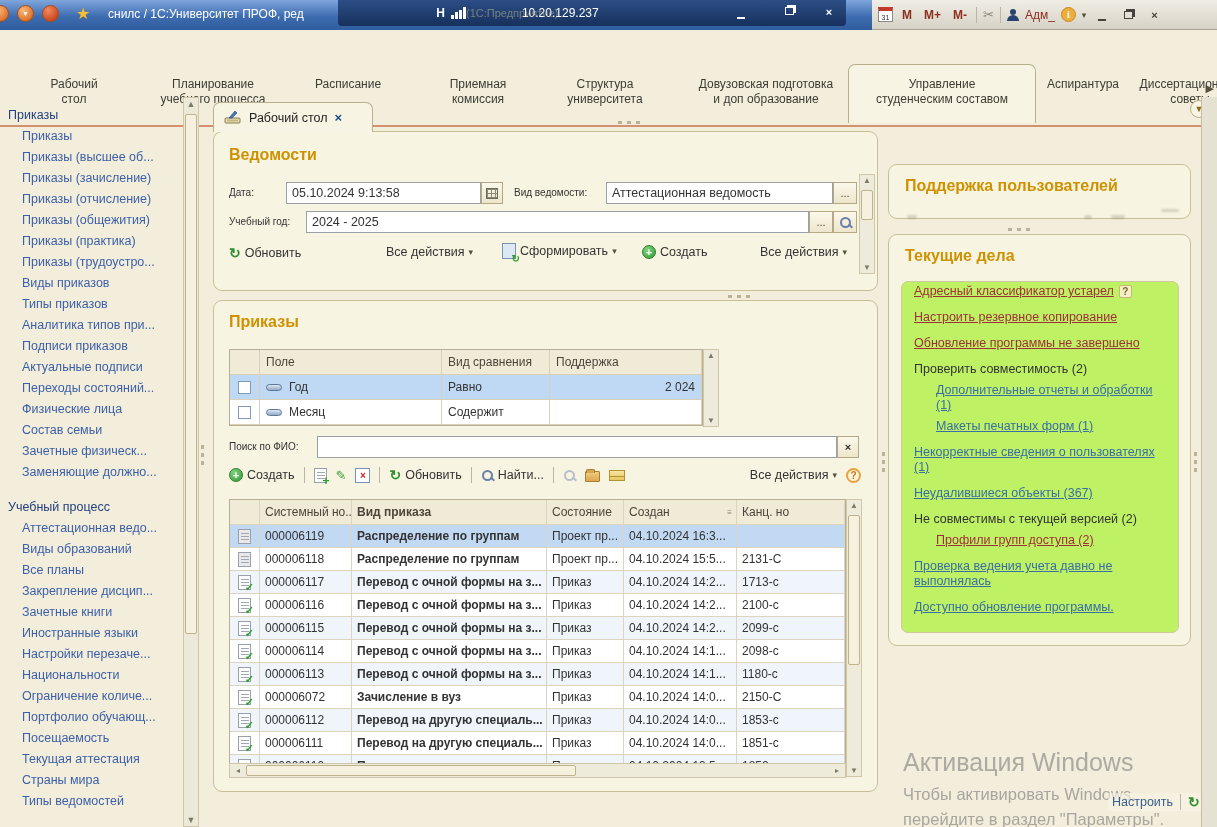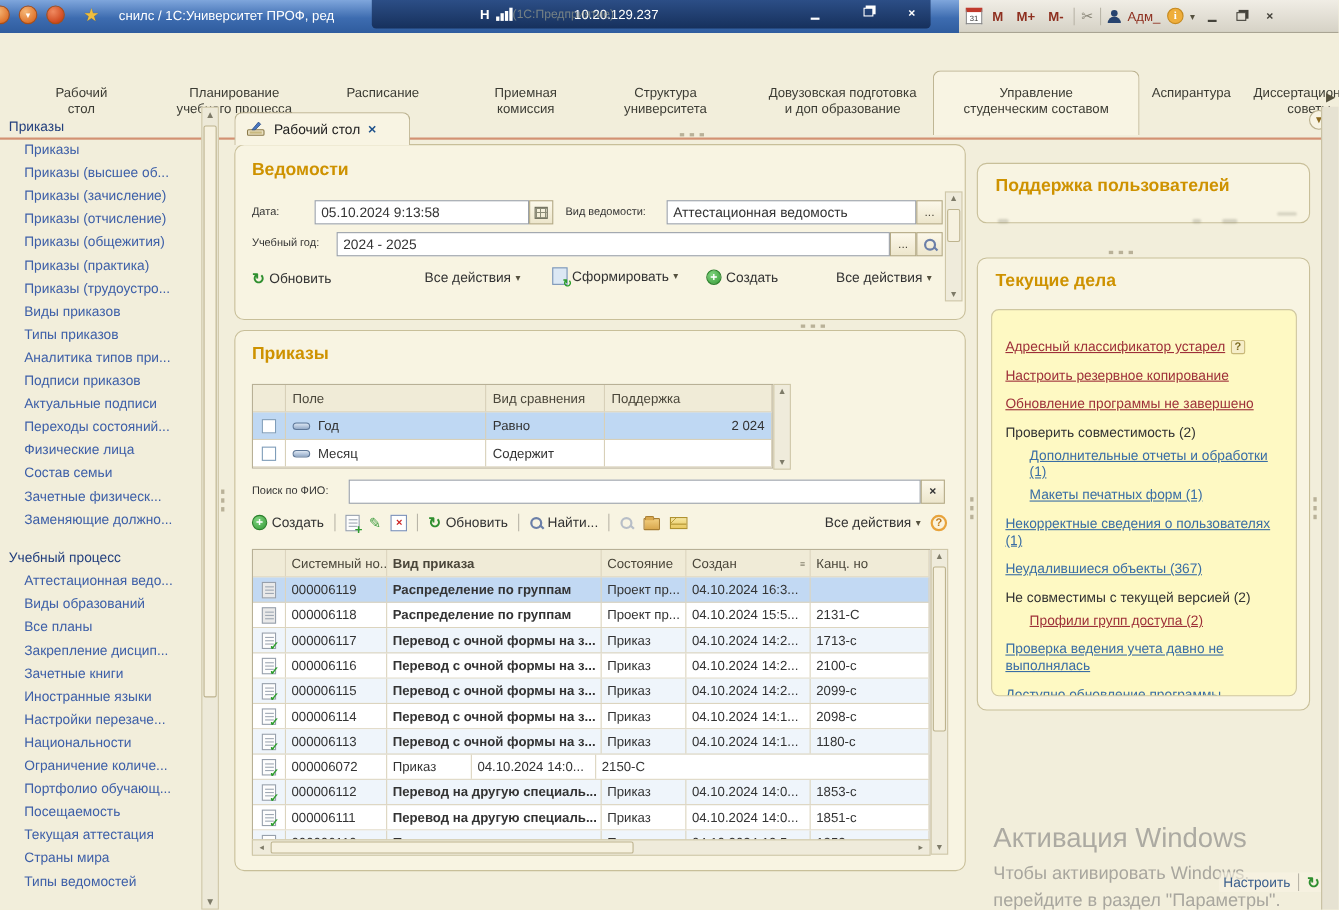--- a/index.html
+++ b/index.html
@@ -573,20 +573,21 @@
         </div>
         <div class="ot-row">
           <span class="ot-c c-icon">
             <span class="doc-ico doc-check">
               <i></i>
               <i></i>
               <i></i>
             </span>
           </span>
           <span class="ot-c c-num">000006072</span>
+          <span class="ot-c c-type">Зачисление в вуз</span>
           <span class="ot-c c-state">Приказ</span>
           <span class="ot-c c-created">04.10.2024 14:0...</span>
           <span class="ot-c c-kanc">2150-C</span>
         </div>
         <div class="ot-row alt">
           <span class="ot-c c-icon">
             <span class="doc-ico doc-check">
               <i></i>
               <i></i>
               <i></i>
@@ -639,36 +640,36 @@
     <div class="thumb" style="left:16px;width:330px"></div>
     <span class="arr" style="right:1px">▸</span>
   </div>
 </div>
 <span class="grip-dots-v" style="left:882px;top:452px">
     <i></i>
     <i></i>
     <i></i>
   </span>
 
-<div class="panel" style="left:888px;top:148px;width:303px;height:55px">
+<div class="panel" style="left:888px;top:164px;width:303px;height:55px">
   <div class="panel-title abs" style="left:16px;top:12px">Поддержка пользователей</div>
   <span class="ghost-bar" style="left:18px;top:50px;width:10px"></span>
   <span class="ghost-bar" style="left:195px;top:50px;width:8px"></span>
   <span class="ghost-bar" style="left:222px;top:50px;width:14px"></span>
   <span class="ghost-bar" style="left:272px;top:44px;width:18px;height:3px"></span>
 </div>
 <span class="grip-dots-h" style="left:1008px;top:228px">
     <i></i>
     <i></i>
     <i></i>
   </span>
 
 <div class="panel" style="left:888px;top:234px;width:303px;height:412px">
   <div class="panel-title abs" style="left:16px;top:12px">Текущие дела</div>
-  <div class="abs" style="left:12px;top:46px;width:278px;height:352px;background:#fef9c3;border:1px solid #CFC7A0;border-radius:7px;padding:26px 10px 0 12px;overflow:hidden">
+  <div class="abs" style="left:12px;top:46px;width:278px;height:352px;background:#bef264;border:1px solid #CFC7A0;border-radius:7px;padding:2px 10px 0 12px;overflow:hidden">
     <div id="todo-items">
         <span class="todo-link lk-maroon">Адресный классификатор устарел<span class="help-sm">?</span></span>
         <span class="todo-link lk-maroon">Настроить резервное копирование</span>
         <span class="todo-link lk-maroon">Обновление программы не завершено</span>
         <span class="todo-link lk-plain">Проверить совместимость (2)</span>
         <span class="todo-link lk-blue indent">Дополнительные отчеты и обработки (1)</span>
         <span class="todo-link lk-blue indent">Макеты печатных форм (1)</span>
         <span class="todo-link lk-blue">Некорректные сведения о пользователях (1)</span>
         <span class="todo-link lk-blue">Неудалившиеся объекты (367)</span>
         <span class="todo-link lk-plain">Не совместимы с текущей версией (2)</span>

